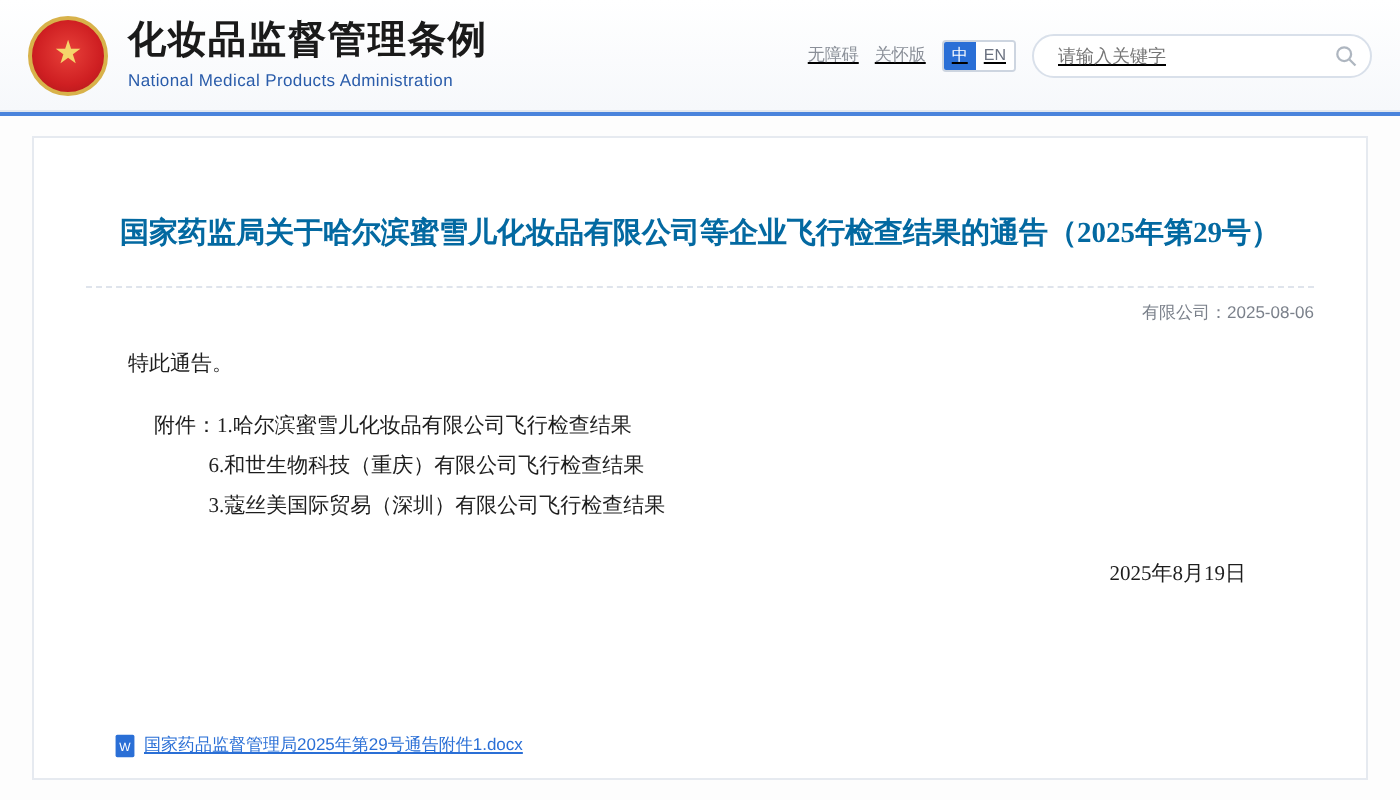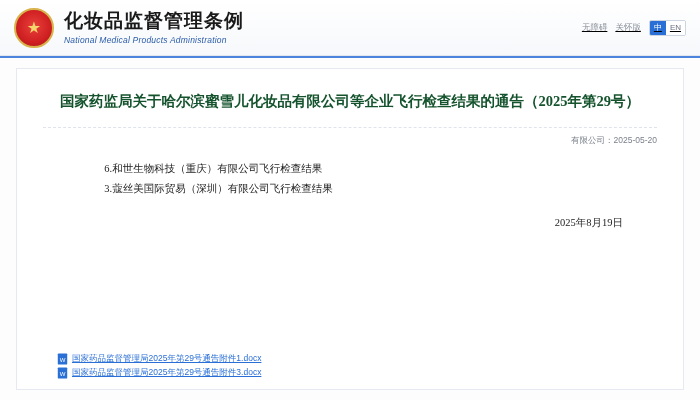--- a/index.html
+++ b/index.html
@@ -63,21 +63,20 @@
     font-weight: bold;
     color: #1a1a1a;
     letter-spacing: 1px;
     line-height: 1.15;
   }
   .en-title {
     font-size: 8.5px;
     color: #2a5caa;
     letter-spacing: 0.2px;
     margin-top: 3px;
-    font-style: italic;
   }
   .header-right {
     margin-left: auto;
     display: flex;
     align-items: center;
     gap: 8px;
     text-decoration: underline;
   }
   .header-links {
     display: flex;
@@ -143,23 +142,24 @@
     height: 322px;
     box-sizing: border-box;
     padding: 18px 26px 0 26px;
     overflow: hidden;
   }
   .doc-title {
     text-align: center;
     font-family: "Liberation Serif", serif;
     font-size: 14.5px;
     font-weight: bold;
-    color: #14532d;
+    color: #0369a1;
     line-height: 1.5;
     padding: 4px 10px 0 10px;
+    margin-top: 16px;
   }
   .divider {
     margin: 14px 0 0 0;
     border-top: 1px dashed #dfe4ec;
   }
   .meta {
     text-align: right;
     font-size: 8.5px;
     color: #7b818b;
     margin-top: 7px;
@@ -232,54 +232,56 @@
 
     <div class="header-right">
       <div class="header-links">
         <span class="hlink">无障碍</span>
         <span class="hlink">关怀版</span>
         <span class="lang-toggle">
           <span class="lang-on">中</span>
           <span class="lang-off">EN</span>
         </span>
       </div>
+      <div class="search-box">
+        <input value="" placeholder="请输入关键字" style="">
+        <svg class="search-icon" viewBox="0 0 16 16">
+          <circle cx="6.8" cy="6.8" r="4.6" fill="none" stroke="#7a8797" stroke-width="1.5"></circle>
+          <line x1="10.3" y1="10.3" x2="14.3" y2="14.3" stroke="#7a8797" stroke-width="1.5"></line>
+        </svg>
+      </div>
     </div>
   </div>
   <div class="accent-bar"></div>
 
   <div class="doc">
     <div class="doc-title">国家药监局关于哈尔滨蜜雪儿化妆品有限公司等企业飞行检查结果的通告（2025年第29号）</div>
 
     <div class="divider"></div>
 
     <div class="meta">
-      <span>有限公司：</span><span>2025-05-20</span>
-    </div>
-
+      <span>有限公司：</span><span>2025-08-06</span>
+    </div>
+
+    <div class="body-text indent">特此通告。</div>
 
     <div class="attach-block">
+      <span class="attach-item">附件：1.哈尔滨蜜雪儿化妆品有限公司飞行检查结果</span>
       <span class="attach-item" style="padding-left:2.6em">6.和世生物科技（重庆）有限公司飞行检查结果</span>
       <span class="attach-item" style="padding-left:2.6em">3.蔻丝美国际贸易（深圳）有限公司飞行检查结果</span>
     </div>
 
     <div class="sign">
       <div>2025年8月19日</div>
     </div>
 
     <div class="attachments">
       <div class="att-row">
         <svg class="doc-icon" viewBox="0 0 12 14">
           <rect x="0.5" y="0.5" width="11" height="13" rx="1" fill="#2a6fd6"></rect>
           <text x="6" y="10" font-size="7" fill="#ffffff" text-anchor="middle" font-family="Liberation Sans">W</text>
         </svg>
         <span class="att-link">国家药品监督管理局2025年第29号通告附件1.docx</span>
       </div>
-      <div class="att-row">
-        <svg class="doc-icon" viewBox="0 0 12 14">
-          <rect x="0.5" y="0.5" width="11" height="13" rx="1" fill="#2a6fd6"></rect>
-          <text x="6" y="10" font-size="7" fill="#ffffff" text-anchor="middle" font-family="Liberation Sans">W</text>
-        </svg>
-        <span class="att-link">国家药品监督管理局2025年第29号通告附件3.docx</span>
-      </div>
     </div>
   </div>
 
 </div>
 
 </body></html>

